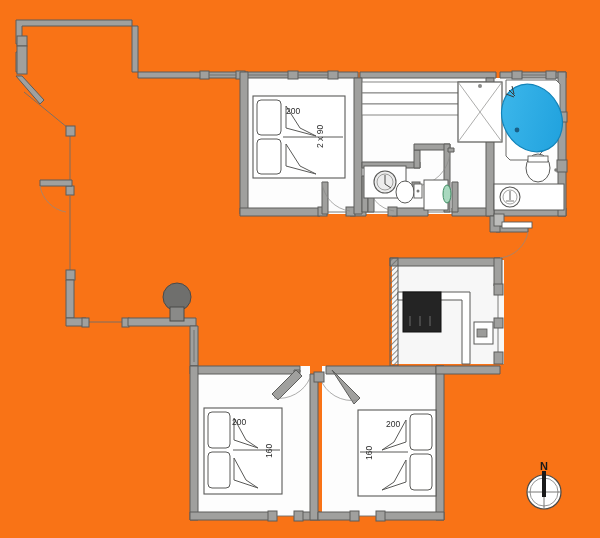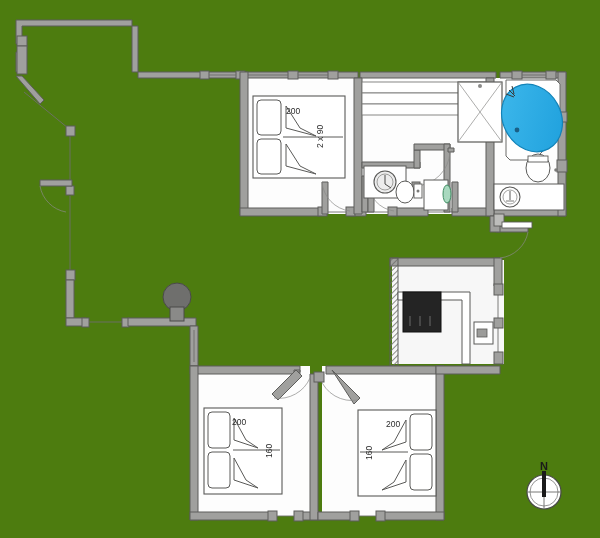--- a/index.html
+++ b/index.html
@@ -8,21 +8,21 @@
     padding: 0;
     background: #ffffff;
   }
   body {
     font-family: "Liberation Sans", sans-serif;
   }
   #plan-root {
     position: relative;
     width: 600px;
     height: 538px;
-    background: #4d7c0f;
+    background: #f97316;
     overflow: hidden;
   }
   #plan-svg {
     display: block;
     width: 600px;
     height: 538px;
   }
   .wall-fill { fill: #a0a09e; }
   .wall-stroke { stroke: #5d5d5b; stroke-width: 1; }
   .thin { stroke: #6e6e6c; stroke-width: 0.9; fill: none; }

